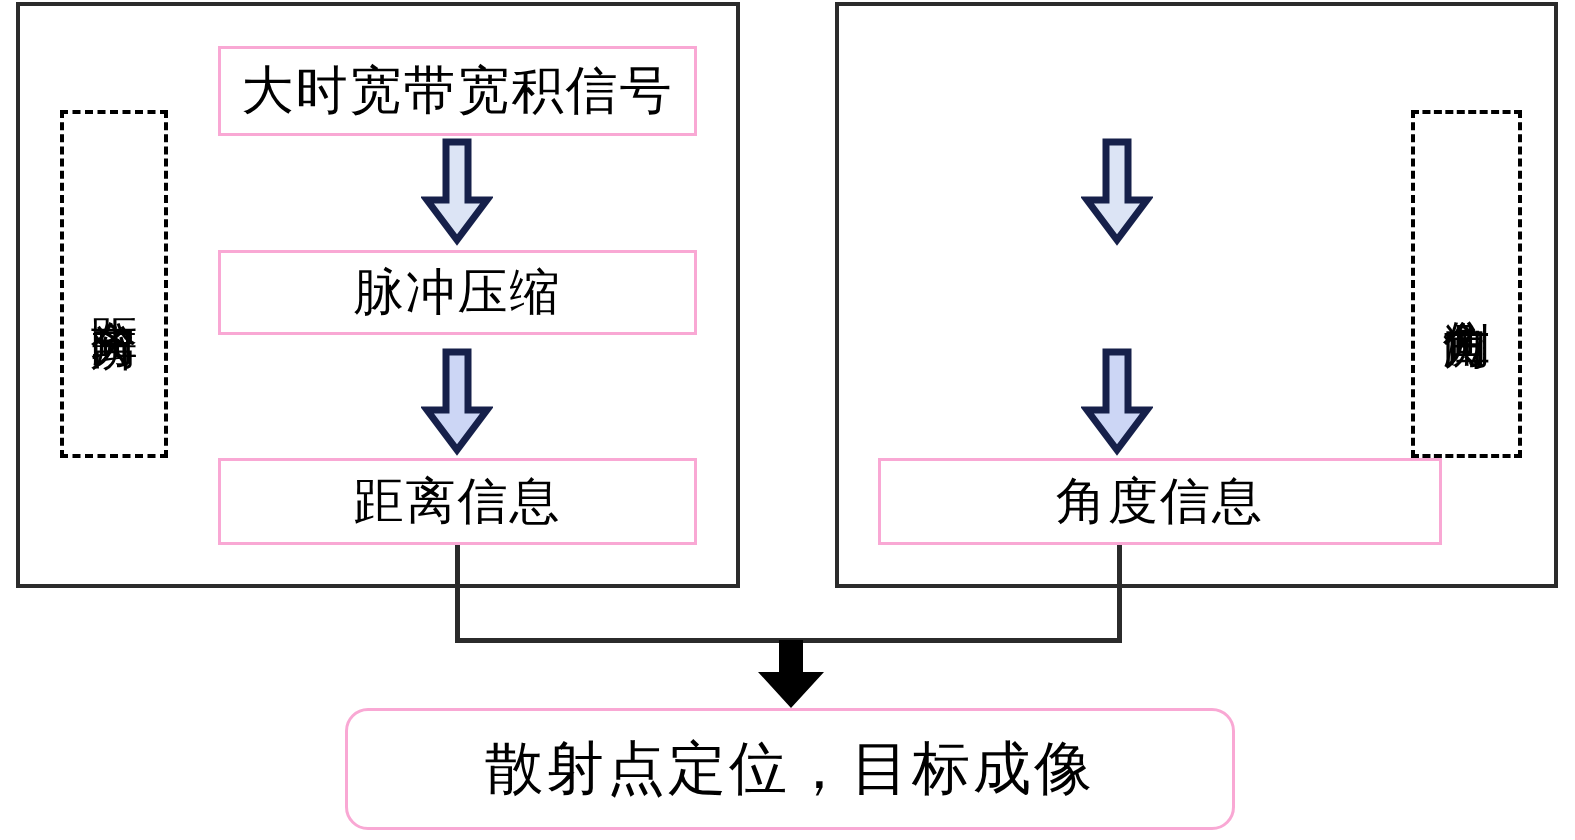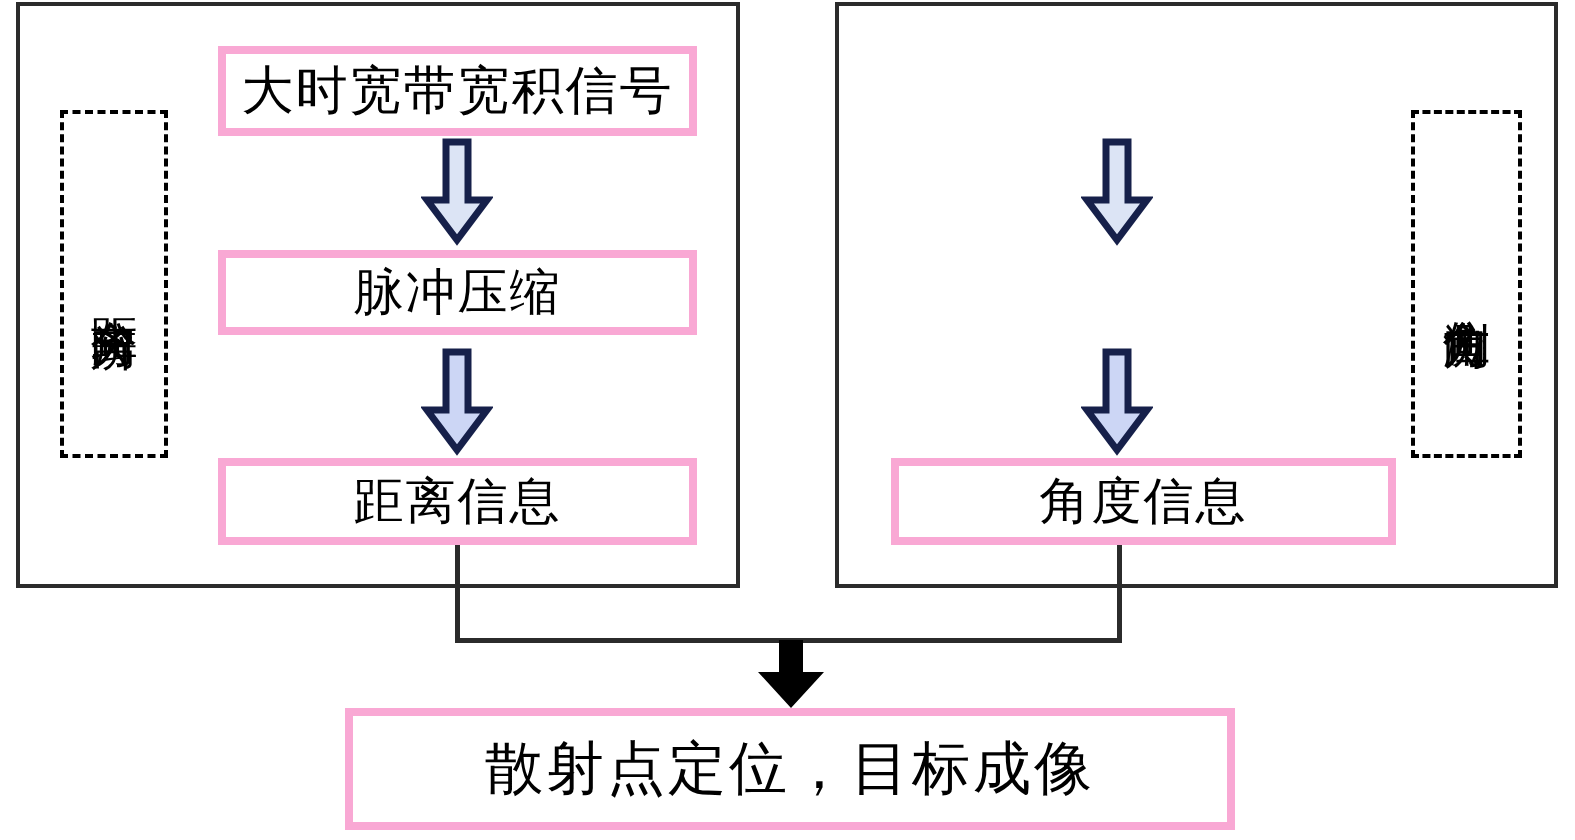--- a/index.html
+++ b/index.html
@@ -42,21 +42,21 @@
     text-orientation: upright;
     font-size: 47px;
     line-height: 1.04;
     letter-spacing: 1px;
     color: #000000;
     white-space: nowrap;
   }
   .node {
     position: absolute;
     box-sizing: border-box;
-    border: 8px solid #f9a8d4;
+    border: 3px solid #f9a8d4;
     background: #ffffff;
     display: flex;
     align-items: center;
     justify-content: center;
     color: #000000;
     white-space: nowrap;
   }
   .node-lg { font-size: 52px; letter-spacing: 2px; }
   .node-md { font-size: 50px; letter-spacing: 2px; align-items: center; }
   .node-final { font-size: 58px; letter-spacing: 3px; }
@@ -121,31 +121,31 @@
     </svg>
   </div>
 
 
   <div class="arrow" style="left:1081px; top:348px;">
     <svg width="72" height="108" viewBox="0 0 72 108">
       <polygon points="25,4 47,4 47,62 66,62 36,102 6,62 25,62" fill="#ccd6f5" stroke="#16204a" stroke-width="7" stroke-linejoin="miter"></polygon>
     </svg>
   </div>
 
-  <div class="node node-md" style="left:878px; top:458px; width:505px; height:87px;margin-left:13px;">
+  <div class="node node-md" style="left:878px; top:458px; width:564px; height:87px;">
     <span>角度信息</span>
   </div>
 
   <div class="connector" style="left:455px; top:545px; width:5px; height:98px;"></div>
   <div class="connector" style="left:1117px; top:545px; width:5px; height:98px;"></div>
   <div class="connector" style="left:455px; top:638px; width:667px; height:5px;"></div>
 
   <div class="arrow" style="left:754px; top:640px;">
     <svg width="74" height="70" viewBox="0 0 74 70">
       <polygon points="25,0 49,0 49,32 70,32 37,68 4,32 25,32" fill="#000000"></polygon>
     </svg>
   </div>
 
-  <div class="node node-final" style="left:345px; top:708px; width:890px; height:122px;">
+  <div class="node node-final" style="left:345px; top:708px; width:890px; height:122px;border-radius:23px;">
     <span>散射点定位，目标成像</span>
   </div>
 
 </div>
 
 </body></html>

